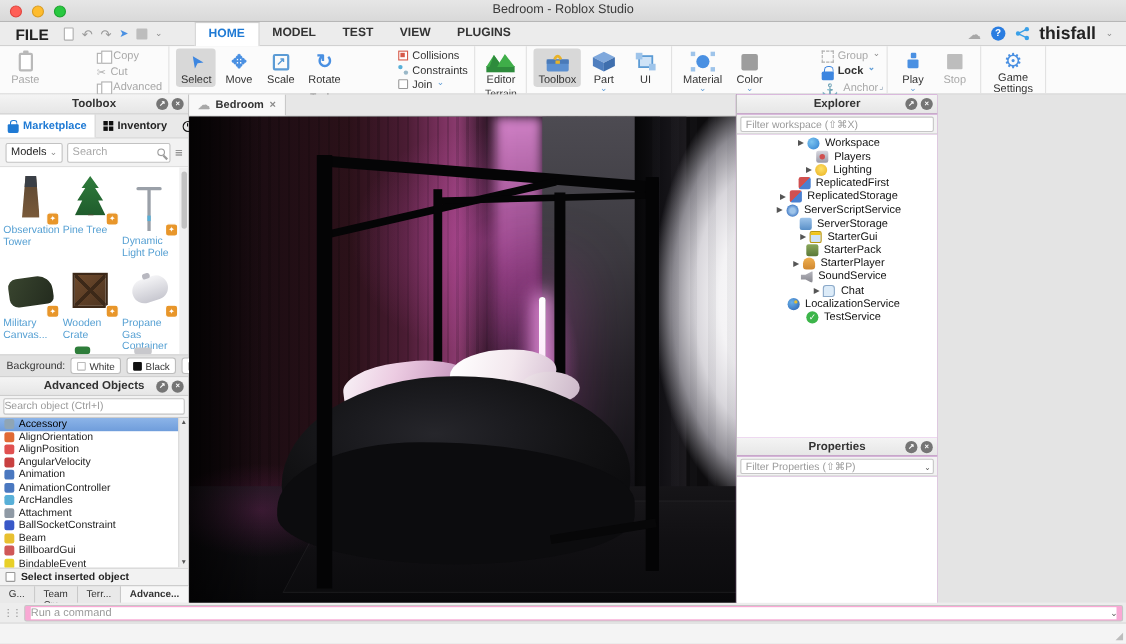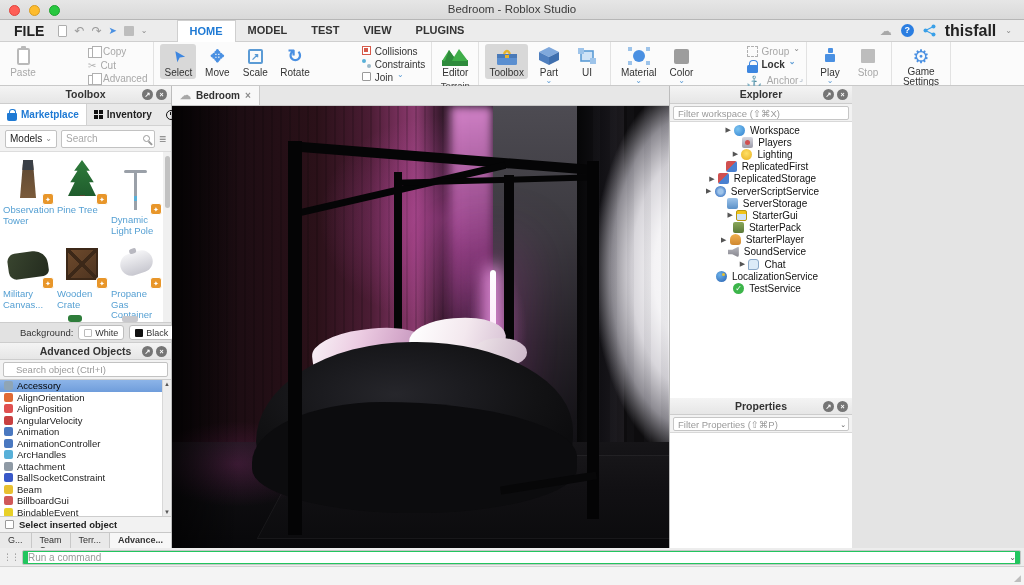--- a/index.html
+++ b/index.html
@@ -113,29 +113,29 @@
   .th-tree { position:absolute; left:8px; top:2px; width:28px; height:36px; background:linear-gradient(#2f7c3c,#1f5c2c); clip-path:polygon(50% 0,78% 30%,66% 30%,92% 62%,76% 62%,100% 100%,0 100%,24% 62%,8% 62%,34% 30%,22% 30%); }
   .th-tree::after { content:""; position:absolute; left:12px; bottom:-5px; width:5px; height:6px; background:#5a4632; }
   .th-pole { position:absolute; left:20px; top:2px; width:3px; height:40px; background:#9aa0a8; }
   .th-pole::before { content:""; position:absolute; left:-10px; top:0; width:23px; height:3px; background:#9aa0a8; border-radius:2px; }
   .th-pole::after { content:""; position:absolute; left:0; top:26px; width:3px; height:5px; background:#58b0d8; }
   .th-canvas { position:absolute; left:2px; top:10px; width:40px; height:26px; background:linear-gradient(120deg,#39452f,#232b1e); border-radius:8px 14px 6px 8px; transform:rotate(-8deg); }
   .th-crate { position:absolute; left:6px; top:6px; width:32px; height:32px; background:linear-gradient(135deg,#6e4a2c,#4e3420); border:2px solid #3c2818; }
   .th-crate::before { content:""; position:absolute; inset:0; background:linear-gradient(45deg,transparent 46%,#3c2818 46% 54%,transparent 54%),linear-gradient(-45deg,transparent 46%,#3c2818 46% 54%,transparent 54%); }
   .th-tank { position:absolute; left:6px; top:10px; width:33px; height:22px; background:linear-gradient(#f4f4f6,#c8c8d0); border-radius:11px; transform:rotate(-18deg); }
   .th-tank::before { content:""; position:absolute; left:13px; top:-4px; width:7px; height:5px; background:#b8b8c0; border-radius:2px; }
-  .tb-bg { height:21px; background:#e2e2e2; border-top:1px solid #cdcdcd; border-bottom:1px solid #cdcdcd; display:flex; align-items:center; gap:5px; padding:0 20px; font-size:9.5px; color:#333; }
+  .tb-bg { height:21px; background:#e2e2e2; border-top:1px solid #cdcdcd; border-bottom:1px solid #cdcdcd; display:flex; align-items:center; gap:5px; padding:0 6px; font-size:9.5px; color:#333; }
   .bg-btn { height:15px; background:#fff; border:1px solid #bdbdbd; border-radius:3px; display:flex; align-items:center; gap:3px; padding:0 5px; font-size:9px; }
   .sw { width:8px; height:8px; border-radius:1px; }
   .sw.white { background:#fff; border:1px solid #bbb; }
   .sw.black { background:#111; }
   .sw.none { background:#cfcfcf; border:1px solid #bbb; }
 
   .ao-search { height:19px; padding:2px 3px; background:#f2f2f2; }
-  .ao-search input { width:100%; height:15px; border:1px solid #c2c2c2; border-radius:2px; font-size:9.5px; padding:0 12px; font-family:inherit; color:#333; outline:none; }
+  .ao-search input { width:100%; height:15px; border:1px solid #c2c2c2; border-radius:2px; font-size:9.5px; padding:0 0; font-family:inherit; color:#333; outline:none; }
   .ao-search input::placeholder { color:#9a9a9a; }
   .ao-list { position:relative; height:138px; background:#fff; border:1px solid #cdcdcd; border-left:none; border-right:none; overflow:hidden; }
   .ao-row { height:11.5px; display:flex; align-items:center; gap:4px; padding-left:4px; font-size:9.5px; color:#222; }
   .ao-row.sel { background:linear-gradient(#8cb4e8,#6f9ddb); color:#000; }
   .ao-chip { width:9px; height:9px; border-radius:2px; flex:none; }
   .ao-0{background:#8fa5b5;} .ao-1{background:#e06a35;} .ao-2{background:#e05050;} .ao-3{background:#c84040;}
   .ao-4{background:#4a78c0;} .ao-5{background:#4a78c0;} .ao-6{background:#58b0d8;} .ao-7{background:#8f9aa5;}
   .ao-8{background:#3858c8;} .ao-9{background:#e8c030;} .ao-10{background:#d05858;} .ao-11{background:#e8d028;}
   .ao-scroll { position:absolute; right:0; top:0; width:9px; height:100%; background:#ededed; border-left:1px solid #d8d8d8; font-size:6px; color:#555; text-align:center; }
   .ao-scroll .up { position:absolute; top:1px; left:1px; }
@@ -217,21 +217,21 @@
   .ex-9{ background:linear-gradient(#f0b050,#d08830); border-radius:50% 50% 3px 3px; }
   .ex-10{ background:linear-gradient(#b8b8c0,#88888f); clip-path:polygon(0 30%,40% 30%,100% 0,100% 100%,40% 70%,0 70%); }
   .ex-11{ background:#dcebf8; border:1px solid #8aa8c8; border-radius:3px 3px 3px 0; }
   .ex-12{ background:radial-gradient(circle at 35% 35%, #6ab0e8, #2860b0); border-radius:50%; } .ex-12::after{content:""; position:absolute; left:6px; top:2px; width:3px; height:3px; background:#e8c030; border-radius:50%;}
   .ex-13{ background:#3cb54a; border-radius:50%; color:#fff; font-size:8px; text-align:center; line-height:11px; }
   .pr-body { height:116px; background:#fff; }
 
   
   .cmdbar { position:absolute; left:0; top:548px; width:1024px; height:19px; background:#ededed; display:flex; align-items:center; border-bottom:1px solid #d2d2d2; }
   .cmd-grip { color:#8a8a8a; font-size:9px; letter-spacing:-1px; padding:0 3px; }
-  .cmd-input { flex:1; height:15px; border:1px solid #c6c6c6; border-radius:2px; background:#22c55e; display:flex; align-items:center; padding:0 5px; margin-right:3px; position:relative; }
+  .cmd-input { flex:1; height:15px; border:1px solid #c6c6c6; border-radius:2px; background:#f9a8d4; display:flex; align-items:center; padding:0 5px; margin-right:3px; position:relative; }
   .cmd-input input { border:none; outline:none; width:100%; font-size:10px; font-family:inherit; color:#333; }
   .cmd-input input::placeholder { color:#9a9a9a; }
   .cmd-dd { position:absolute; right:4px; top:2px; font-size:8px; color:#555; }
   .footer { position:absolute; left:0; top:567px; width:1024px; height:18px; background:#f4f4f4; }
   .resize-grip { position:absolute; right:3px; bottom:2px; color:#bdbdbd; font-size:9px; }
 </style>
 </head>
 <body>
 
 <div class="titlebar">

